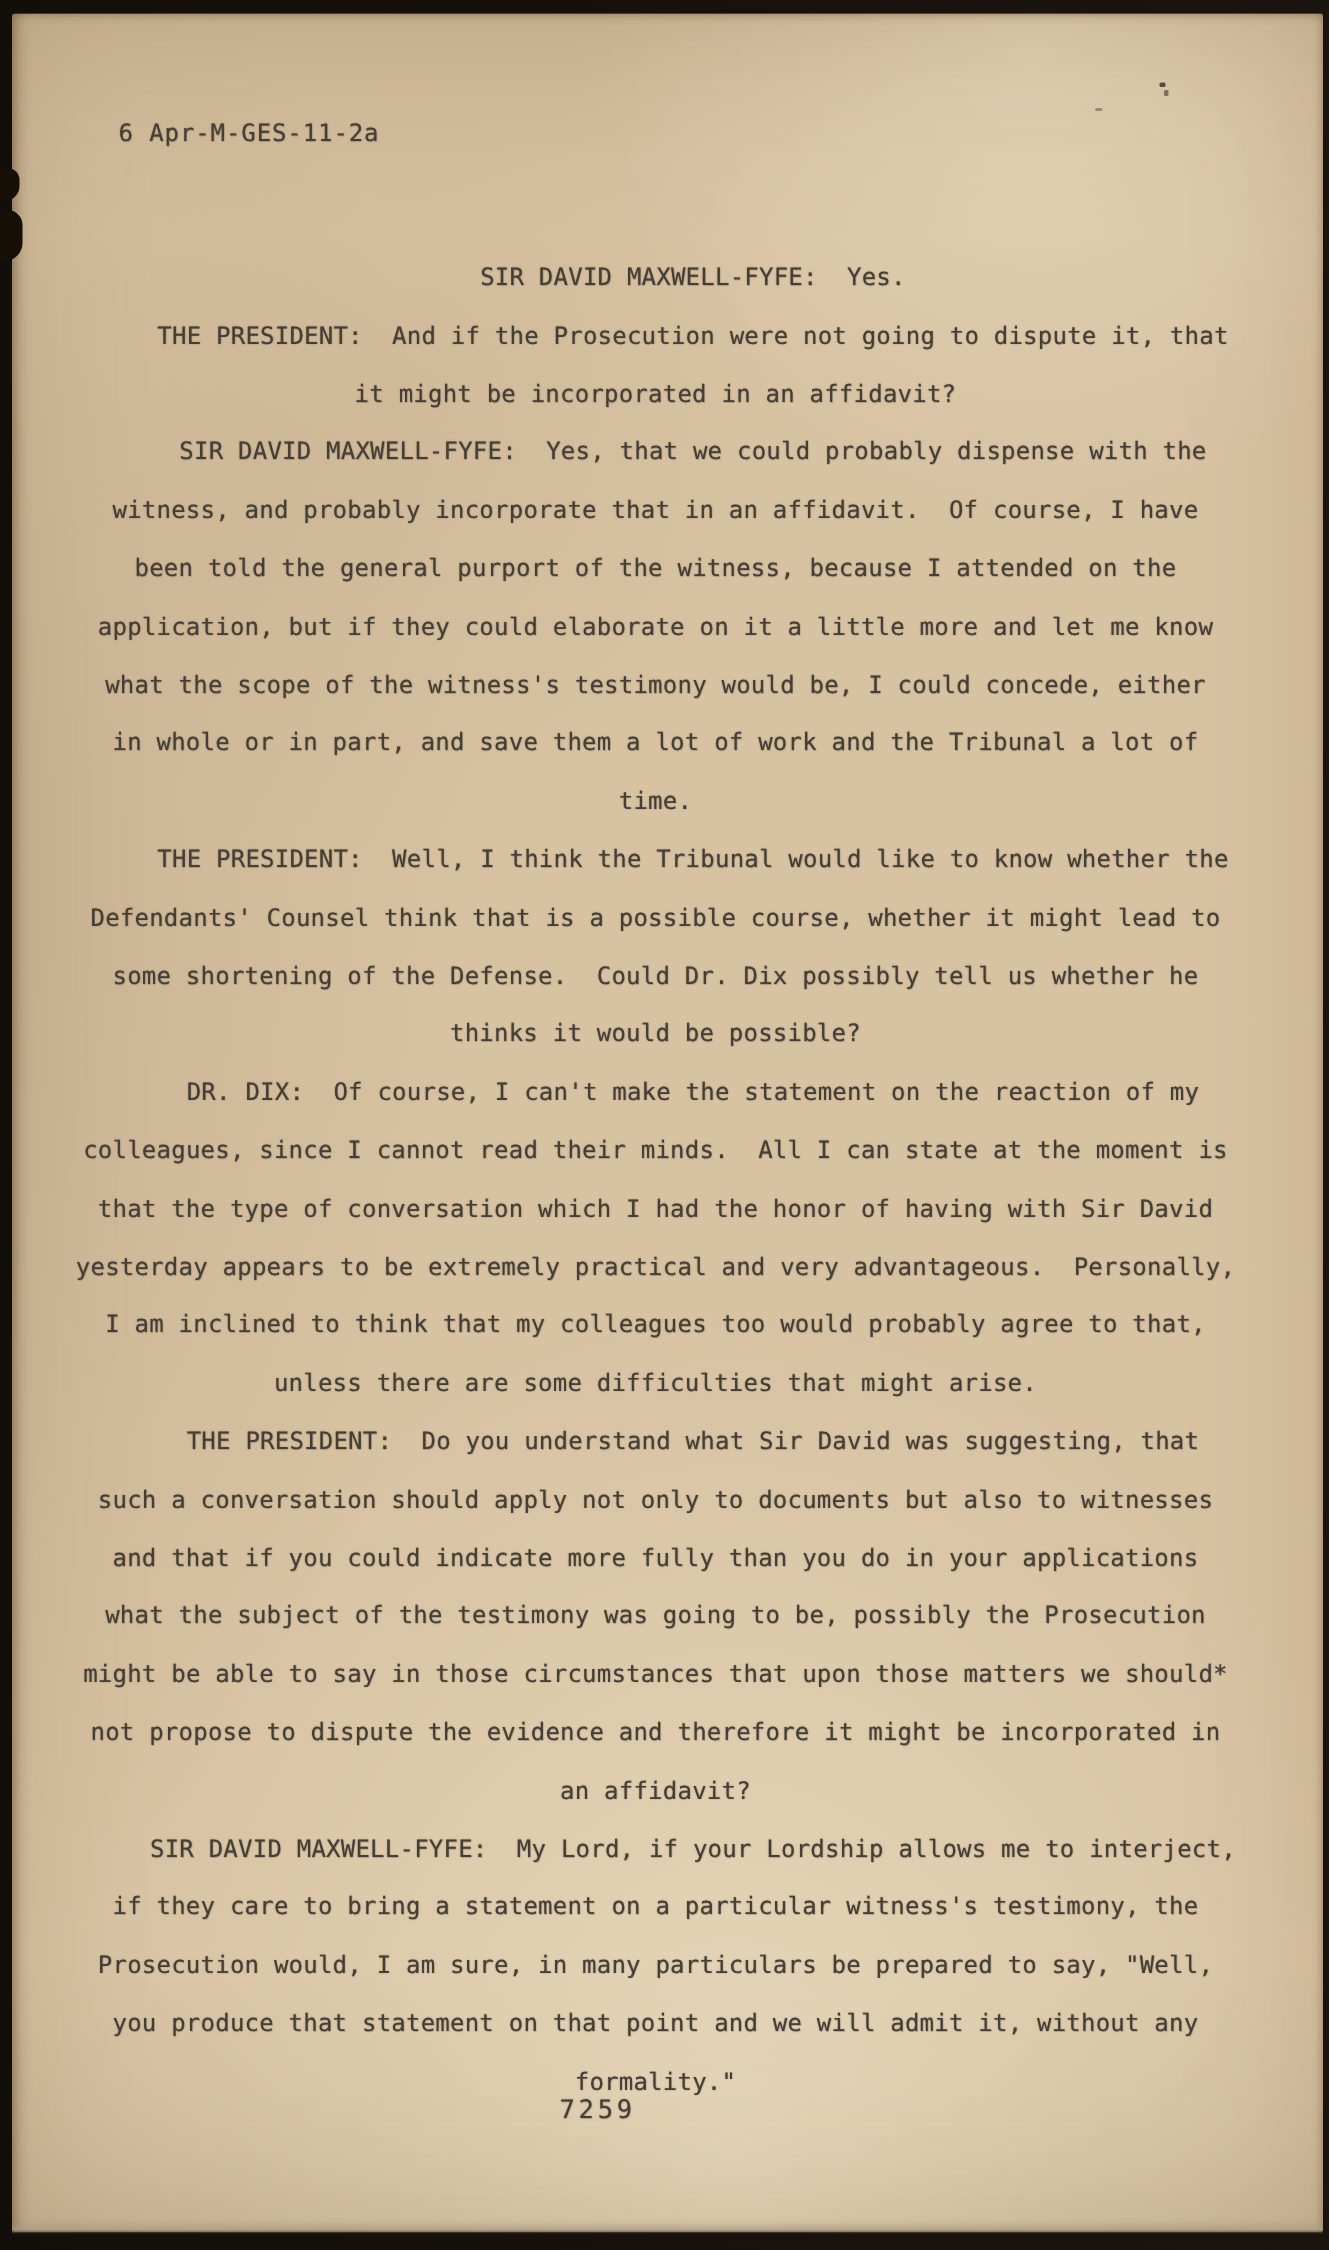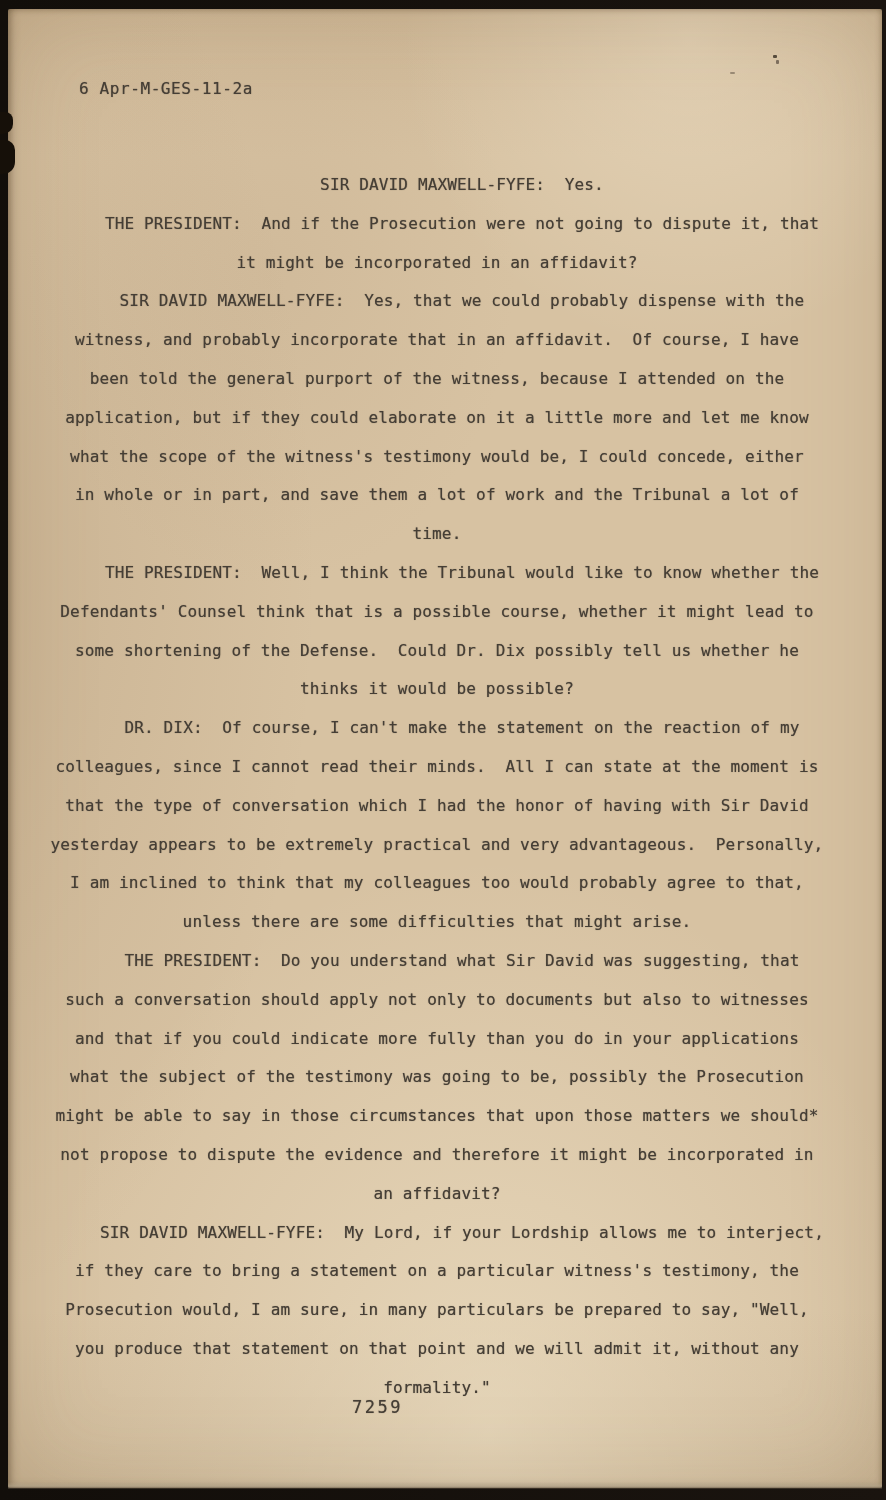--- a/index.html
+++ b/index.html
@@ -70,21 +70,21 @@
   }
   .line {
     height: 38.8px;
     line-height: 20px;
   }
   .line.indent {
     padding-left: 50px;
   }
   .page-number {
     position: absolute;
-    left: 344px;
+    left: 365px;
     top: 1388px;
     font-size: 17px;
     letter-spacing: 2.5px;
   }
   
   .tear {
     position: absolute;
     background: #161009;
   }
   .tear-1 { left: 0; top: 112px; width: 13px; height: 22px; border-radius: 0 8px 10px 0; }

